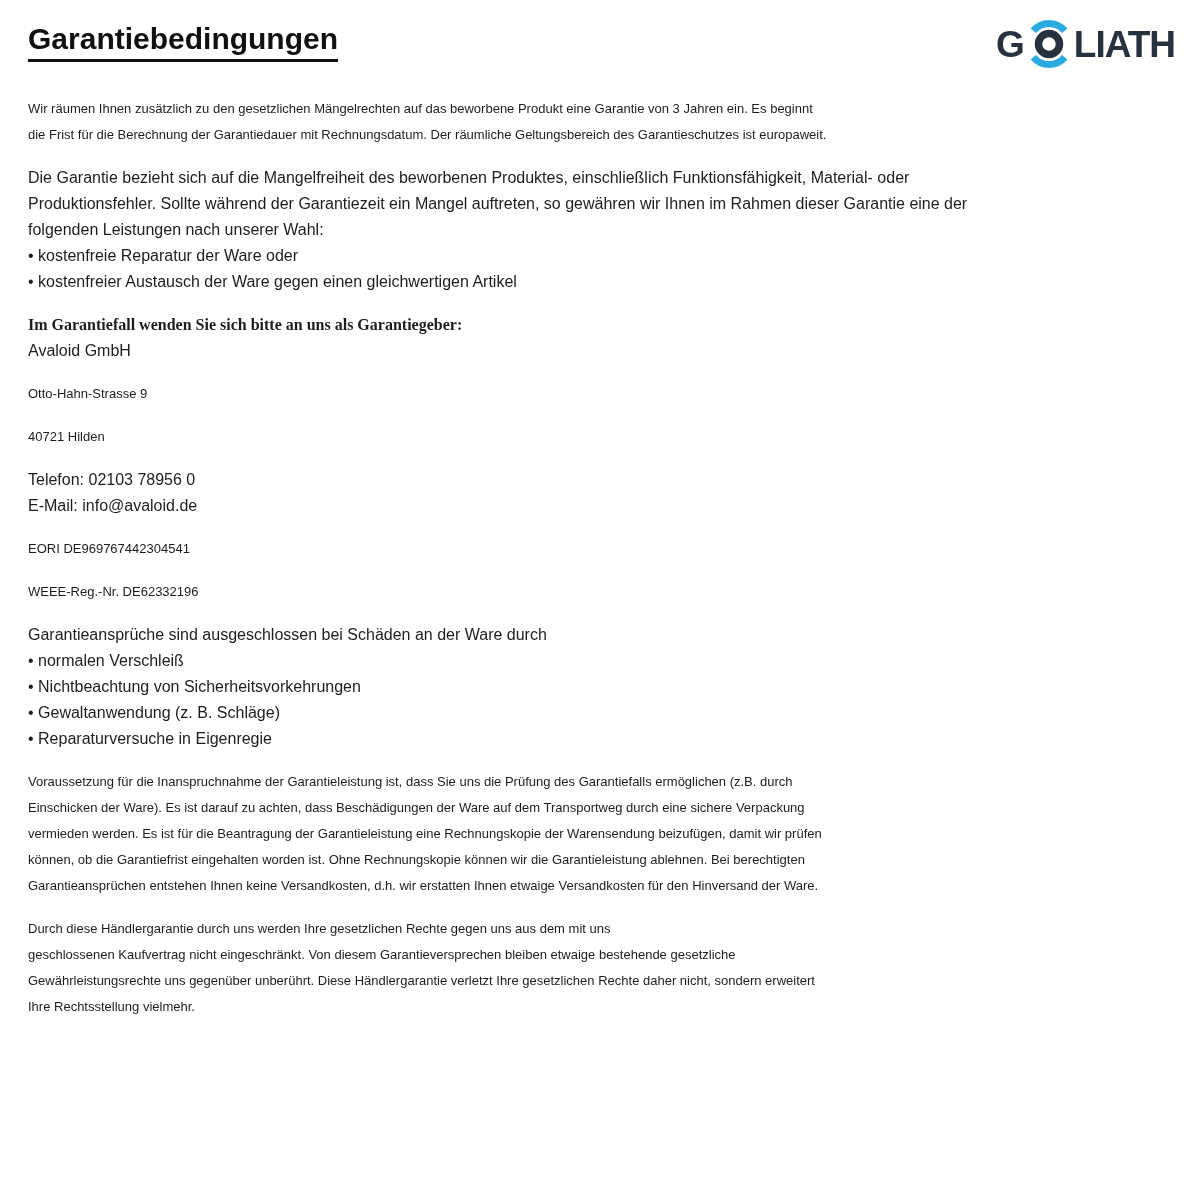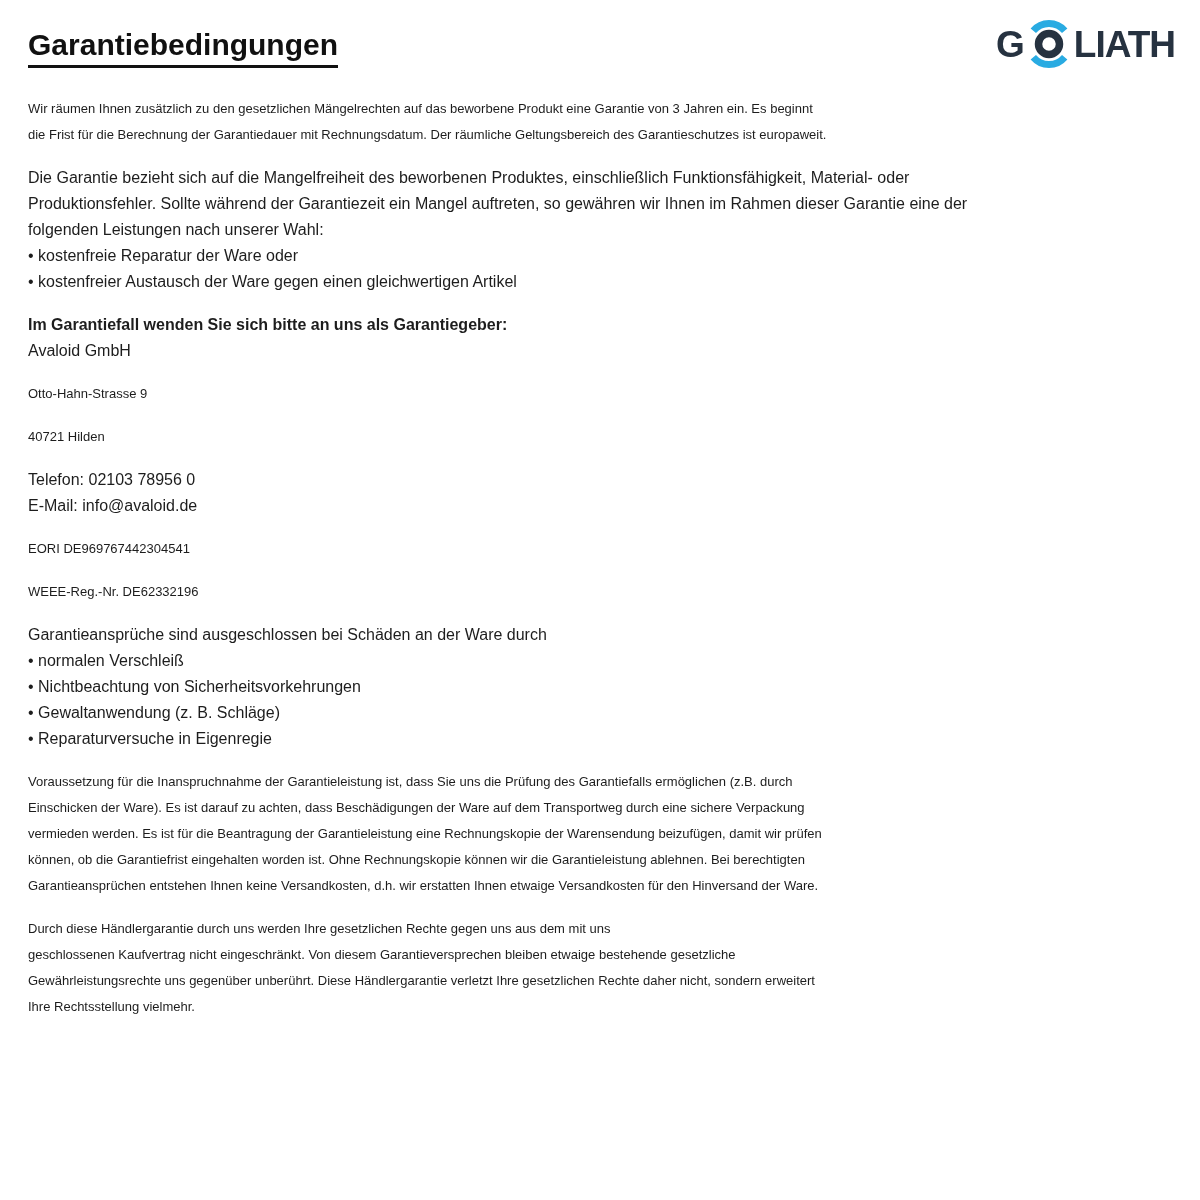--- a/index.html
+++ b/index.html
@@ -8,31 +8,31 @@
     --ink:#1d1d1d;
   }
   html,body{margin:0;padding:0;background:#ffffff;}
   body{
     width:1200px;height:1200px;
     font-family:"Liberation Sans", sans-serif;
     color:var(--ink);
     -webkit-font-smoothing:antialiased;
   }
   .page{box-sizing:border-box;width:1200px;padding:14px 25px 0 28px;}
-  .header{display:flex;justify-content:space-between;align-items:center;margin-bottom:22px;}
+  .header{display:flex;justify-content:space-between;align-items:flex-start;margin-bottom:22px;}
   h1{margin:8px 0 0 0;font-size:30px;font-weight:bold;color:#111;}
   .title-underline{display:inline-block;border-bottom:3px solid #111;padding-bottom:3px;}
   .logo{display:flex;align-items:center;gap:1px;margin-top:0;}
   .logo-letter{font-size:37px;font-weight:bold;color:var(--logo-navy);letter-spacing:-1px;line-height:1;}
   .logo-o{display:block;margin:0 1px;}
   .content{width:1147px;}
   .para{font-size:13px;line-height:26px;margin:0 0 17px 0;white-space:pre-line;}
   .line{font-size:16px;line-height:26px;white-space:pre-line;}
   .block{margin:0 0 17px 0;}
-  .bold{font-weight:bold;}
+  .bold{font-weight:bold;font-family:Liberation Serif, serif;}
 </style>
 </head>
 <body>
 
 <div class="page">
 
   <div class="header">
     <h1>
       <span class="title-underline">Garantiebedingungen</span>
     </h1>

